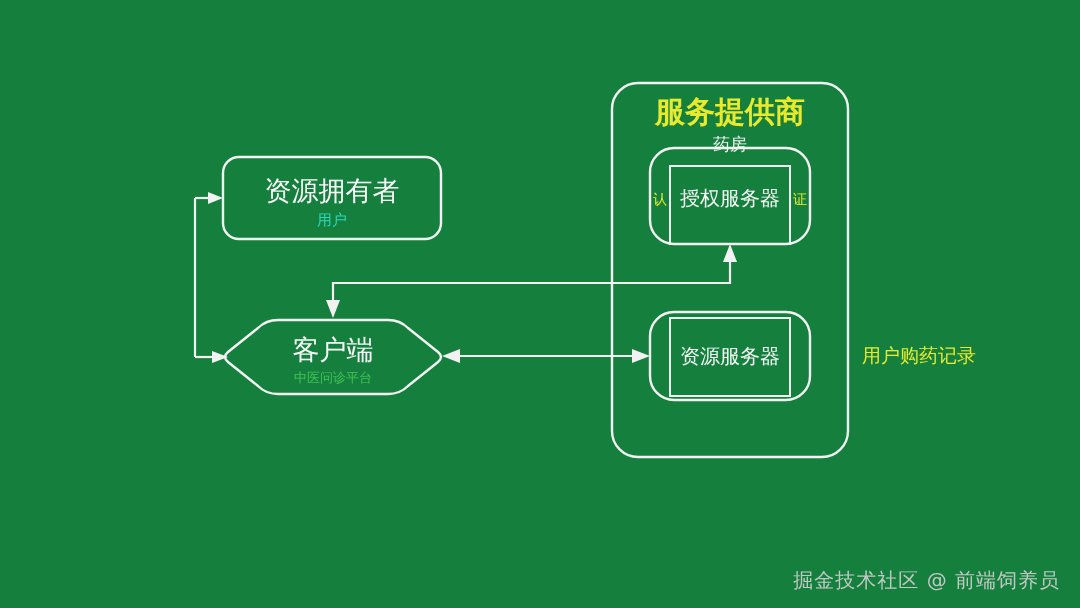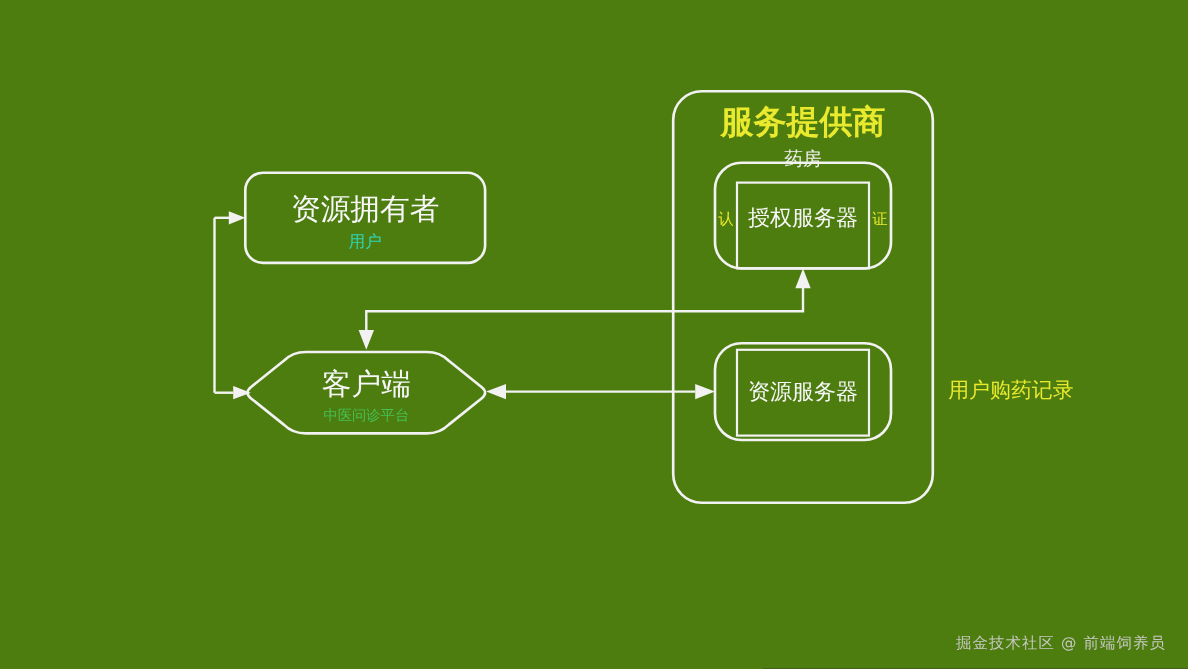--- a/index.html
+++ b/index.html
@@ -4,21 +4,21 @@
 <style>
   html, body {
     margin: 0;
     padding: 0;
     background: #3b3b3b;
   }
   #page {
     position: relative;
     width: 1080px;
     height: 608px;
-    background: #4d7c0f;
+    background: #15803d;
     overflow: hidden;
     font-family: "DejaVu Sans", "Liberation Sans", sans-serif;
   }
   svg.diagram {
     position: absolute;
     left: 0;
     top: 0;
     width: 1080px;
     height: 608px;
   }
@@ -86,21 +86,21 @@
   .t-note-yellow {
     fill: #e9e92e;
     font-size: 19px;
     text-anchor: start;
   }
   .watermark {
     position: absolute;
     right: 20px;
     bottom: 14px;
     color: #cfcfcf;
-    font-size: 14px;
+    font-size: 20px;
     letter-spacing: 1px;
     opacity: 0.92;
     font-family: "DejaVu Sans", "Liberation Sans", sans-serif;
     white-space: nowrap;
     text-align: right;
   }
 </style>
 </head>
 <body>
 

